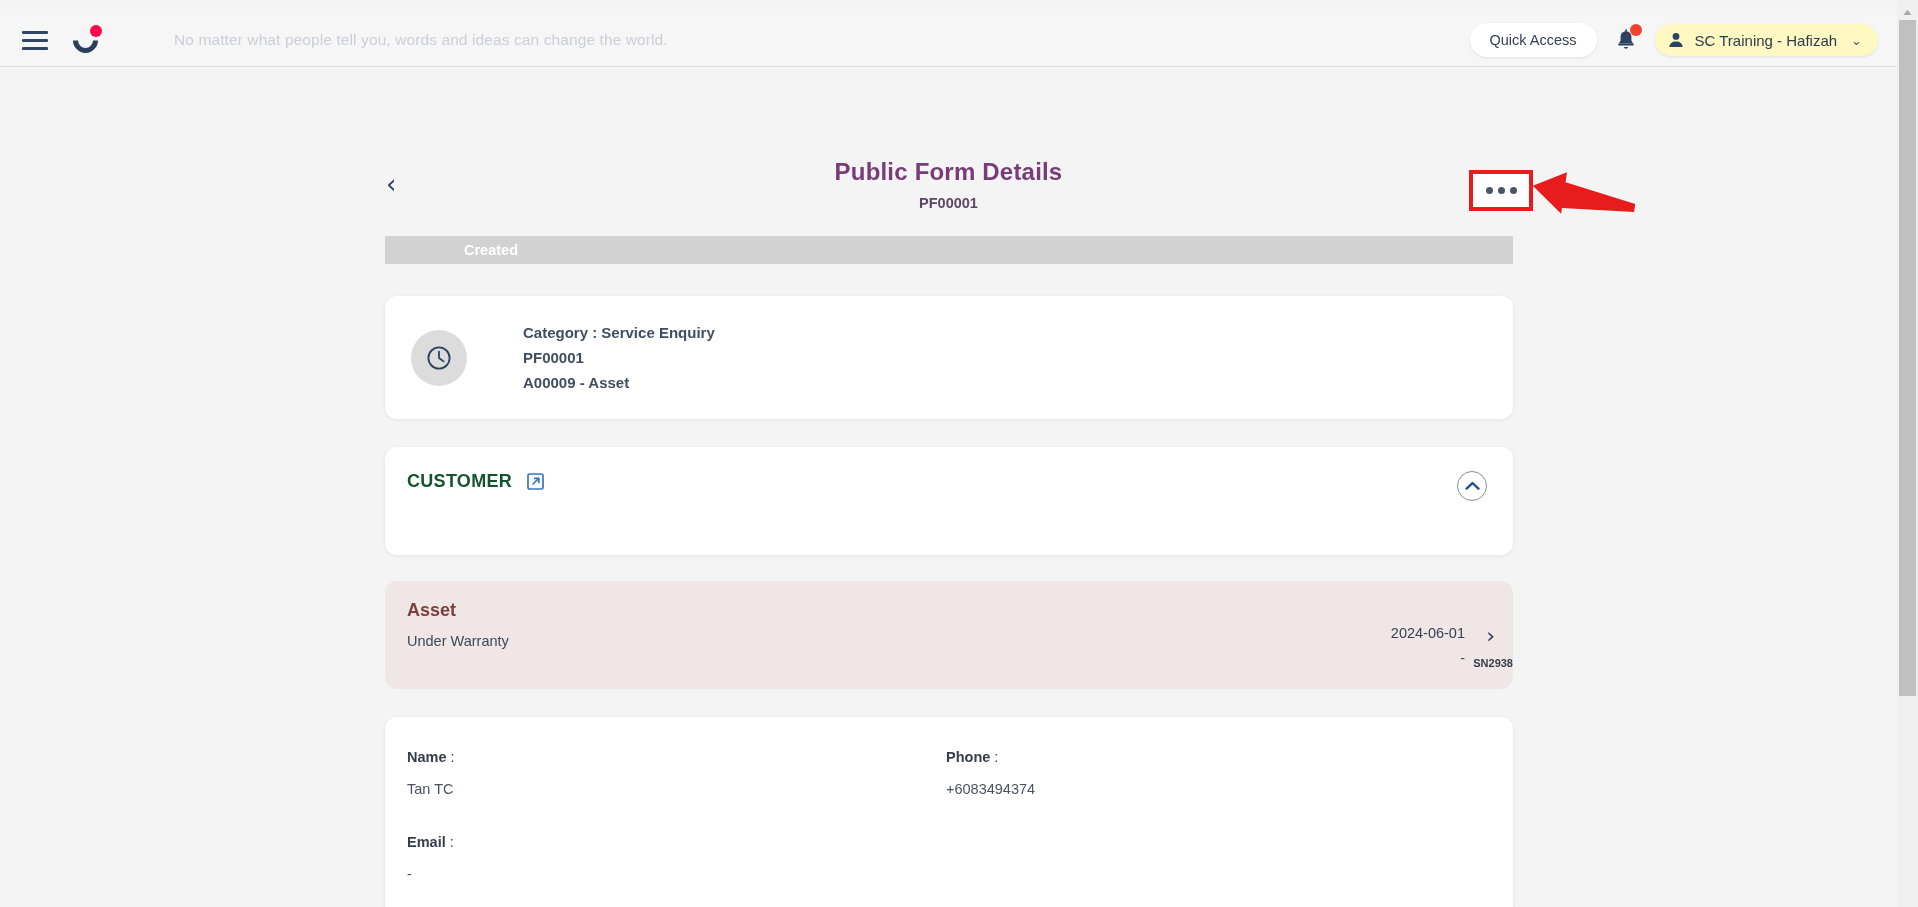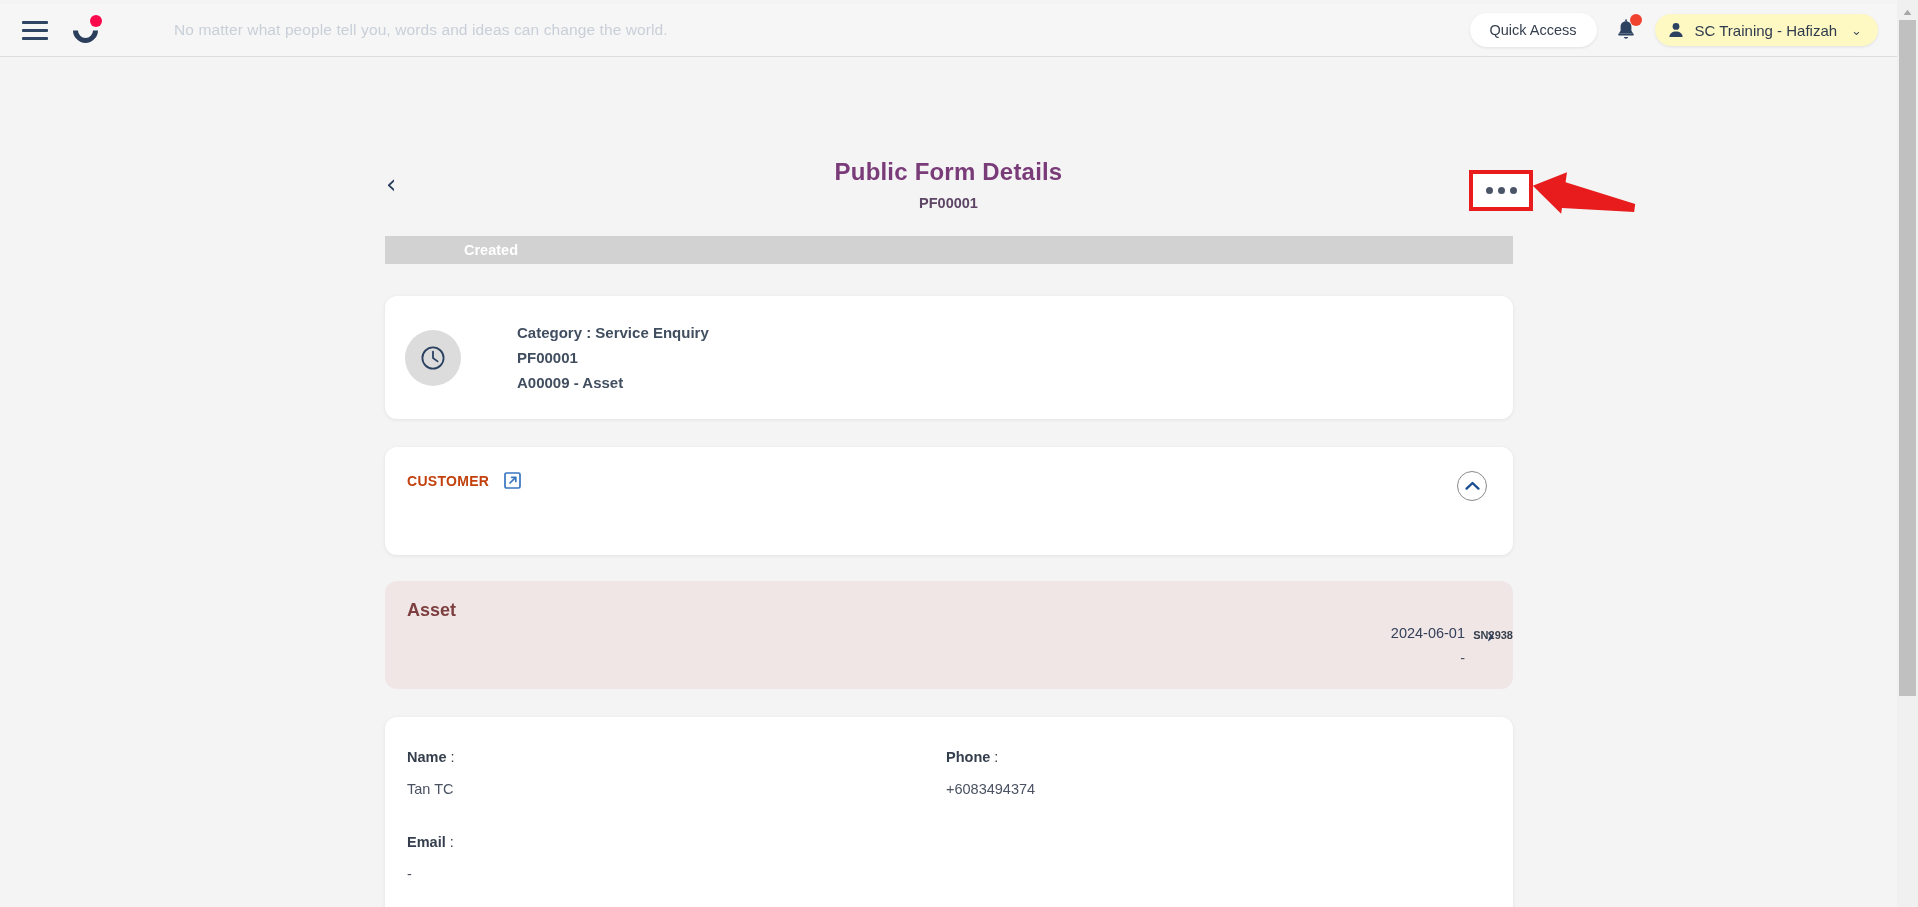--- a/index.html
+++ b/index.html
@@ -8,21 +8,21 @@
     width: 1918px;
     height: 907px;
     overflow: hidden;
     font-family: "Liberation Sans", sans-serif;
     background: #f4f4f4;
   }
 
   
   .topbar {
     position: absolute;
-    top: 4px; left: 0;
+    top: 14px; left: 0;
     width: 1918px;
     height: 53px;
     background: #f6f6f6;
     border-bottom: 1px solid #dcdcdc;
     display: flex;
     align-items: center;
     z-index: 30;
   }
 
   .hamburger {
@@ -222,21 +222,21 @@
     border-radius: 12px;
     box-shadow: 0 1px 4px rgba(0,0,0,.07);
   }
 
   
   .category-card {
     margin-top: 32px;
     height: 123px;
     display: flex;
     align-items: center;
-    padding-left: 20px;
+    padding-left: 26px;
   }
   .clock-circle {
     width: 56px; height: 56px;
     border-radius: 50%;
     background: #dcdcdc;
     display: flex;
     align-items: center;
     justify-content: center;
     flex: none;
   }
@@ -258,23 +258,23 @@
     height: 108px;
     position: relative;
     padding: 24px 28px 0 22px;
   }
   .customer-title-row {
     display: flex;
     align-items: center;
     gap: 14px;
   }
   .customer-title {
-    font-size: 14px;
-    font-weight: bold;
-    color: #c2410c;
+    font-size: 18px;
+    font-weight: bold;
+    color: #14532d;
     letter-spacing: .3px;
   }
   .collapse-btn {
     position: absolute;
     right: 26px; top: 24px;
     width: 30px; height: 30px;
     border: 1px solid #8a8a8a;
     border-radius: 50%;
     display: flex;
     align-items: center;
@@ -479,20 +479,21 @@
       </div>
       <div class="collapse-btn">
         <svg width="15" height="10" viewBox="0 0 15 10">
           <path d="M1.6 7.6 L7.5 2 L13.4 7.6" fill="none" stroke="#1b4f91" stroke-width="2.4" stroke-linecap="round" stroke-linejoin="round"></path>
         </svg>
       </div>
     </div>
 
     <div class="asset-card">
       <div class="asset-title">Asset</div>
+      <div class="asset-line1">Under Warranty</div>
       <div class="asset-line2">SN2938</div>
       <div class="asset-right">
         <div class="asset-date">2024-06-01</div>
         <div class="asset-dash">-</div>
       </div>
       <div class="asset-chev">›</div>
     </div>
 
     <div class="card details-card">
 

